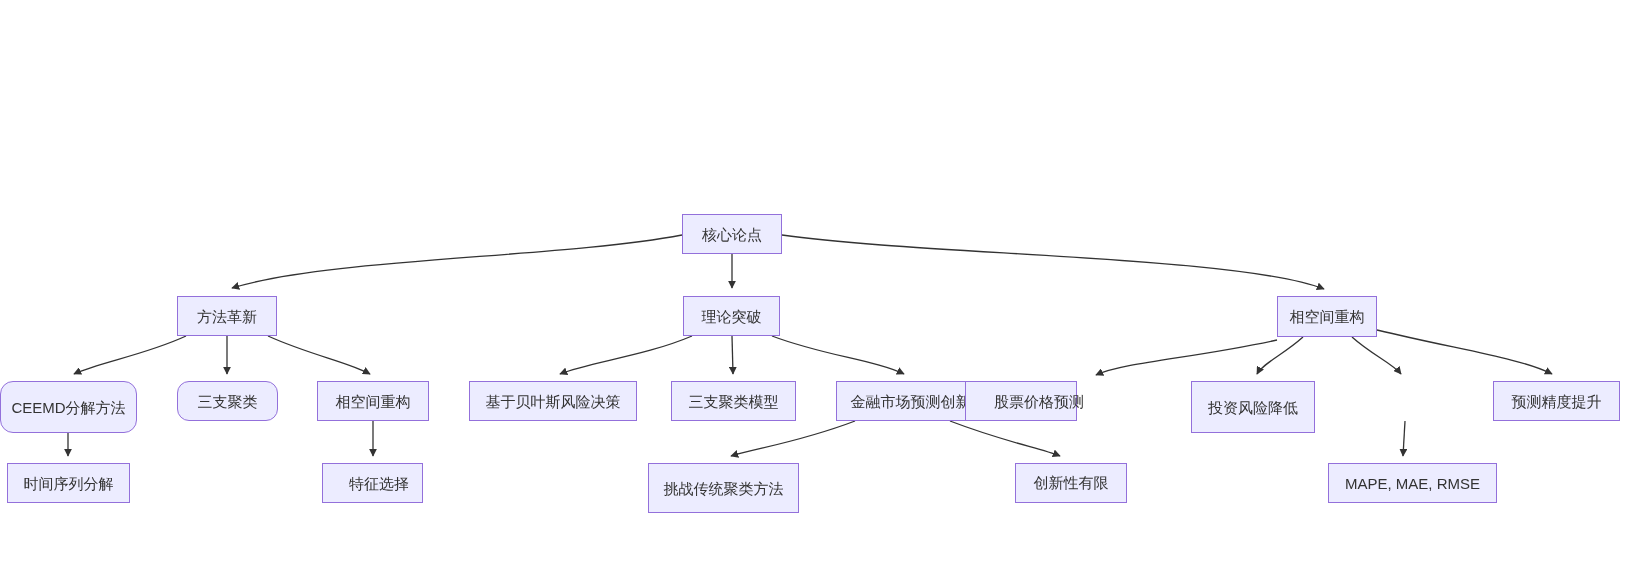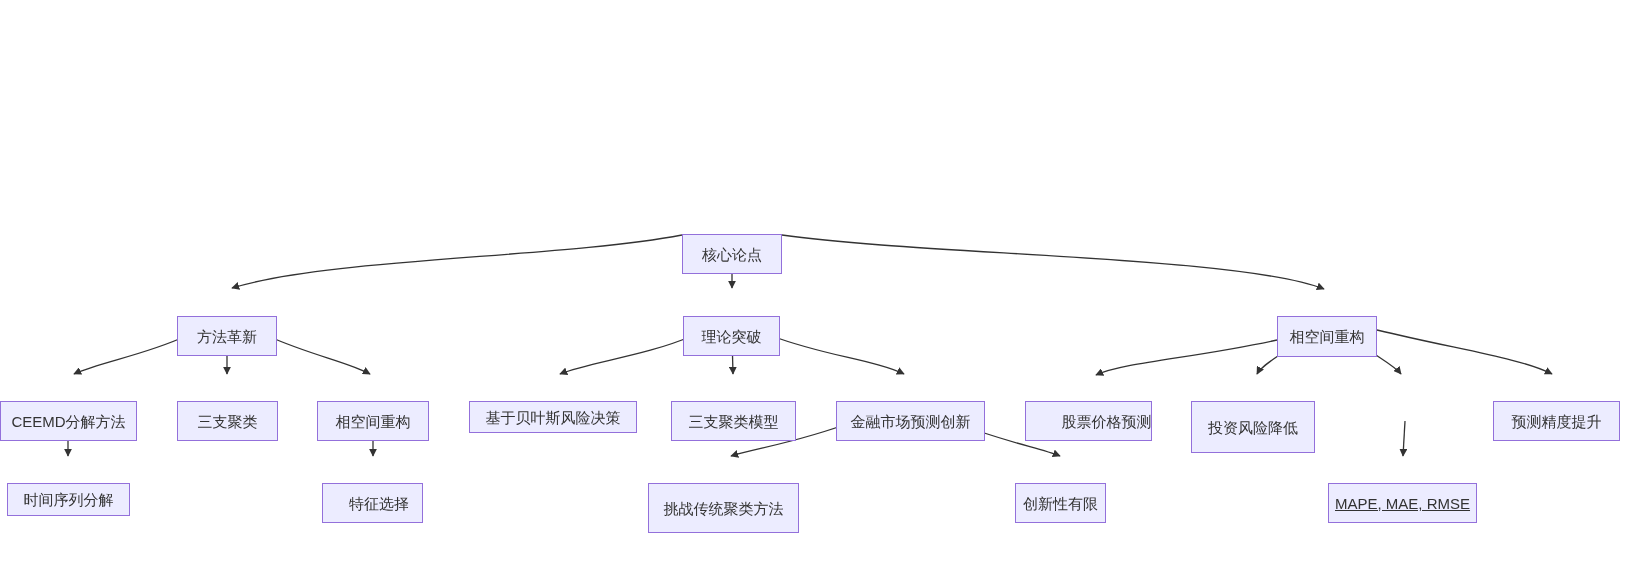--- a/index.html
+++ b/index.html
@@ -32,21 +32,20 @@
     background:var(--node-fill);
     border:1px solid var(--node-border);
     color:var(--text-color);
     display:flex;
     align-items:center;
     justify-content:center;
     font-size:15px;
     line-height:1;
     white-space:nowrap;
     text-align:center;
-    margin-top:20px;
   }
 </style>
 </head>
 <body>
 
 <div class="canvas">
 
   <svg class="edges" viewBox="0 0 1628 576" xmlns="http://www.w3.org/2000/svg">
     <defs>
       <marker id="arrow" markerWidth="8" markerHeight="8" viewBox="0 0 10 10" refX="9" refY="5" orient="auto" markerUnits="userSpaceOnUse">
@@ -74,29 +73,29 @@
       <path d="M 1405 421 L 1403 456" marker-end="url(#arrow)"></path>
     </g>
   </svg>
 
   <div class="node" style="left:682px;top:214px;width:100px;height:40px;">核心论点</div>
 
   <div class="node" style="left:177px;top:296px;width:100px;height:40px;">方法革新</div>
   <div class="node" style="left:683px;top:296px;width:97px;height:40px;">理论突破</div>
   <div class="node" style="left:1277px;top:296px;width:100px;height:41px;">相空间重构</div>
 
-  <div class="node" style="left:0px;top:381px;width:137px;height:40px;">CEEMD分解方法</div>
-  <div class="node" style="left:177px;top:381px;width:101px;height:40px;">三支聚类</div>
+  <div class="node" style="left:0px;top:381px;width:137px;height:52px;border-radius:13px;">CEEMD分解方法</div>
+  <div class="node" style="left:177px;top:381px;width:101px;height:40px;border-radius:12px;">三支聚类</div>
   <div class="node" style="left:317px;top:381px;width:112px;height:40px;">相空间重构</div>
-  <div class="node" style="left:469px;top:381px;width:168px;height:32px;">基于贝叶斯风险决策</div>
+  <div class="node" style="left:469px;top:381px;width:168px;height:40px;">基于贝叶斯风险决策</div>
   <div class="node" style="left:671px;top:381px;width:125px;height:40px;">三支聚类模型</div>
   <div class="node" style="left:836px;top:381px;width:149px;height:40px;">金融市场预测创新</div>
-  <div class="node" style="left:1025px;top:381px;width:127px;height:40px;padding-left:36px;">股票价格预测</div>
+  <div class="node" style="left:965px;top:381px;width:112px;height:40px;padding-left:36px;">股票价格预测</div>
   <div class="node" style="left:1191px;top:381px;width:124px;height:52px;">投资风险降低</div>
   <div class="node" style="left:1493px;top:381px;width:127px;height:40px;">预测精度提升</div>
 
-  <div class="node" style="left:7px;top:463px;width:123px;height:33px;">时间序列分解</div>
+  <div class="node" style="left:7px;top:463px;width:123px;height:40px;">时间序列分解</div>
   <div class="node" style="left:322px;top:463px;width:101px;height:40px;padding-left:13px;">特征选择</div>
   <div class="node" style="left:648px;top:463px;width:151px;height:50px;">挑战传统聚类方法</div>
-  <div class="node" style="left:1015px;top:463px;width:91px;height:40px;">创新性有限</div>
-  <div class="node" style="left:1328px;top:463px;width:149px;height:40px;text-decoration:underline;">MAPE, MAE, RMSE</div>
+  <div class="node" style="left:1015px;top:463px;width:112px;height:40px;font-family:Liberation Serif, serif;">创新性有限</div>
+  <div class="node" style="left:1328px;top:463px;width:169px;height:40px;">MAPE, MAE, RMSE</div>
 
 </div>
 
 </body></html>

